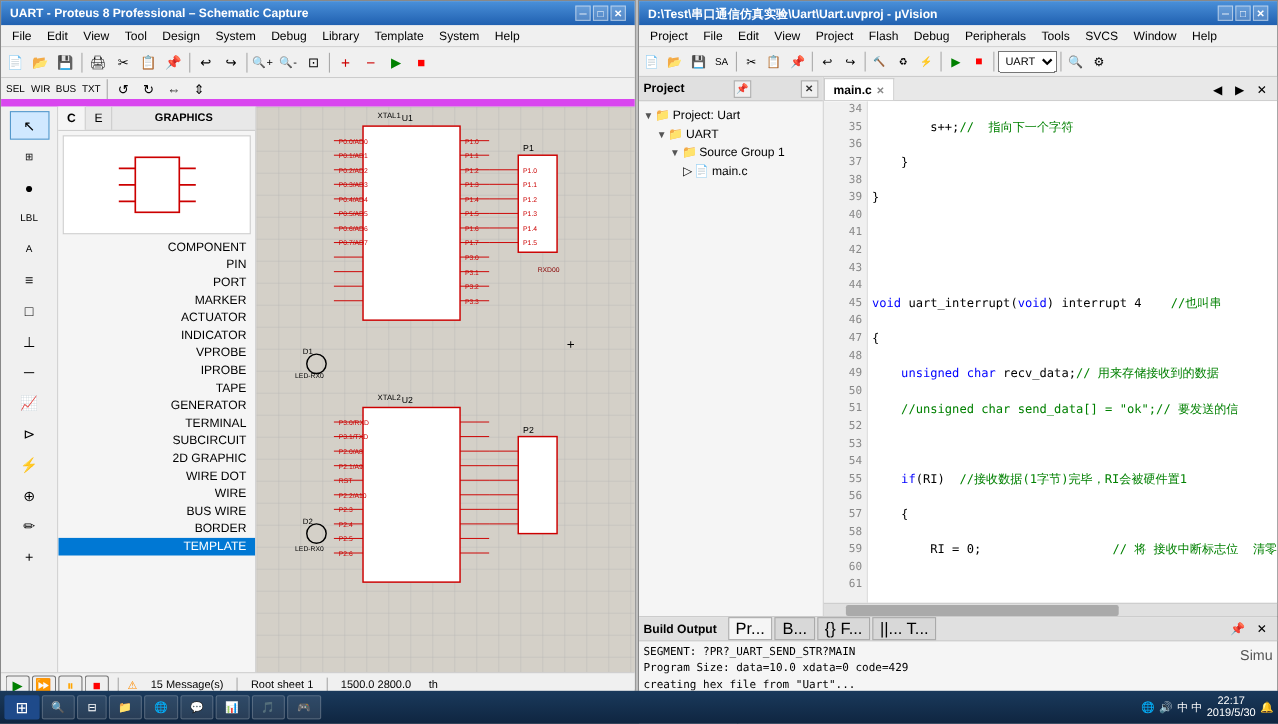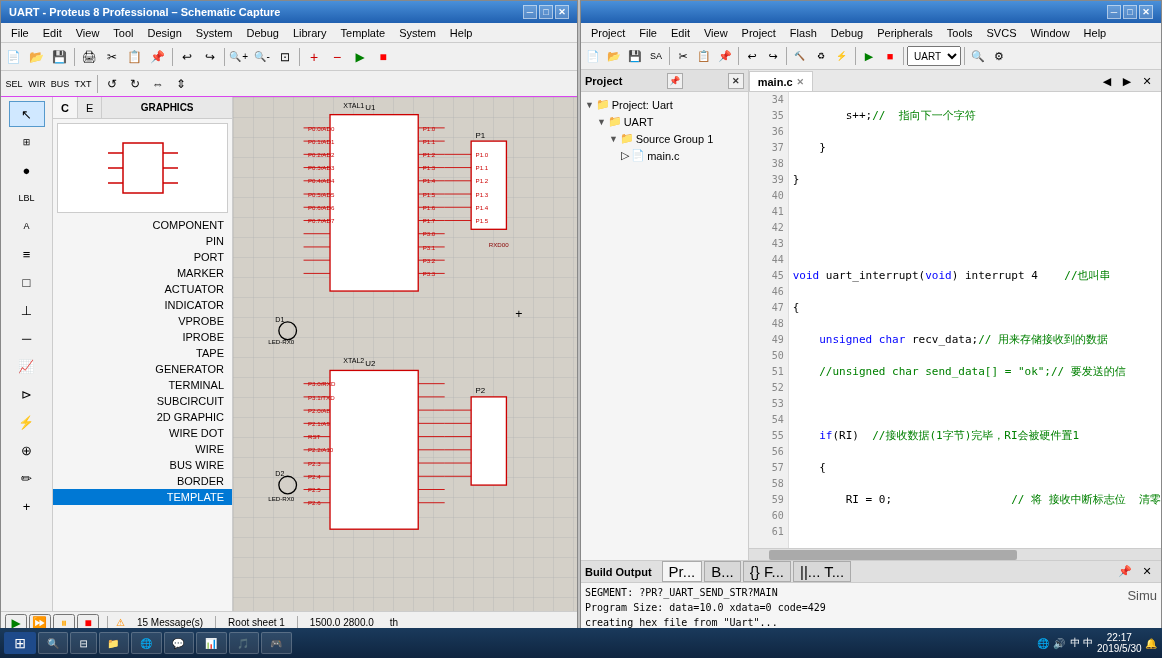--- a/index.html
+++ b/index.html
@@ -28,21 +28,21 @@
       padding: 0 4px; border-bottom: 1px solid #ccc; gap: 2px;
     }
     .menu-item {
       padding: 2px 6px; font-size: 11px; cursor: pointer; color: #000;
     }
     .toolbar {
       height: 28px; background: #f0f0f0; border-bottom: 1px solid #ccc;
       display: flex; align-items: center; padding: 0 2px; gap: 1px;
     }
     .toolbar2 {
-      height: 26px; background: #f0f0f0; border-bottom: 1px solid #d946ef;
+      height: 26px; background: #f0f0f0; border-bottom: 7px solid #d946ef;
       display: flex; align-items: center; padding: 0 2px; gap: 1px;
     }
     .tool-btn {
       width: 22px; height: 22px; border: 1px solid transparent;
       background: transparent; cursor: pointer; display: flex; align-items: center;
       justify-content: center; font-size: 12px;
     }
     .separator { width: 1px; height: 18px; background: #aaa; margin: 0 2px; }
 
     
@@ -534,20 +534,21 @@
     <span class="status-item">Root sheet 1</span>
     <div class="status-sep"></div>
     <span class="status-item">1500.0 2800.0</span>
     <span class="status-item">th</span>
   </div>
 </div>
 
 <div id="uvision-window">
 
   <div class="uv-title-bar">
+    <span>D:\Test\串口通信仿真实验\Uart\Uart.uvproj - µVision</span>
     <div class="title-bar-buttons">
       <div class="tb-btn">─</div>
       <div class="tb-btn">□</div>
       <div class="tb-btn">✕</div>
     </div>
   </div>
 
   <div class="uv-menu-bar">
     <span class="menu-item">Project</span>
     <span class="menu-item">File</span>

